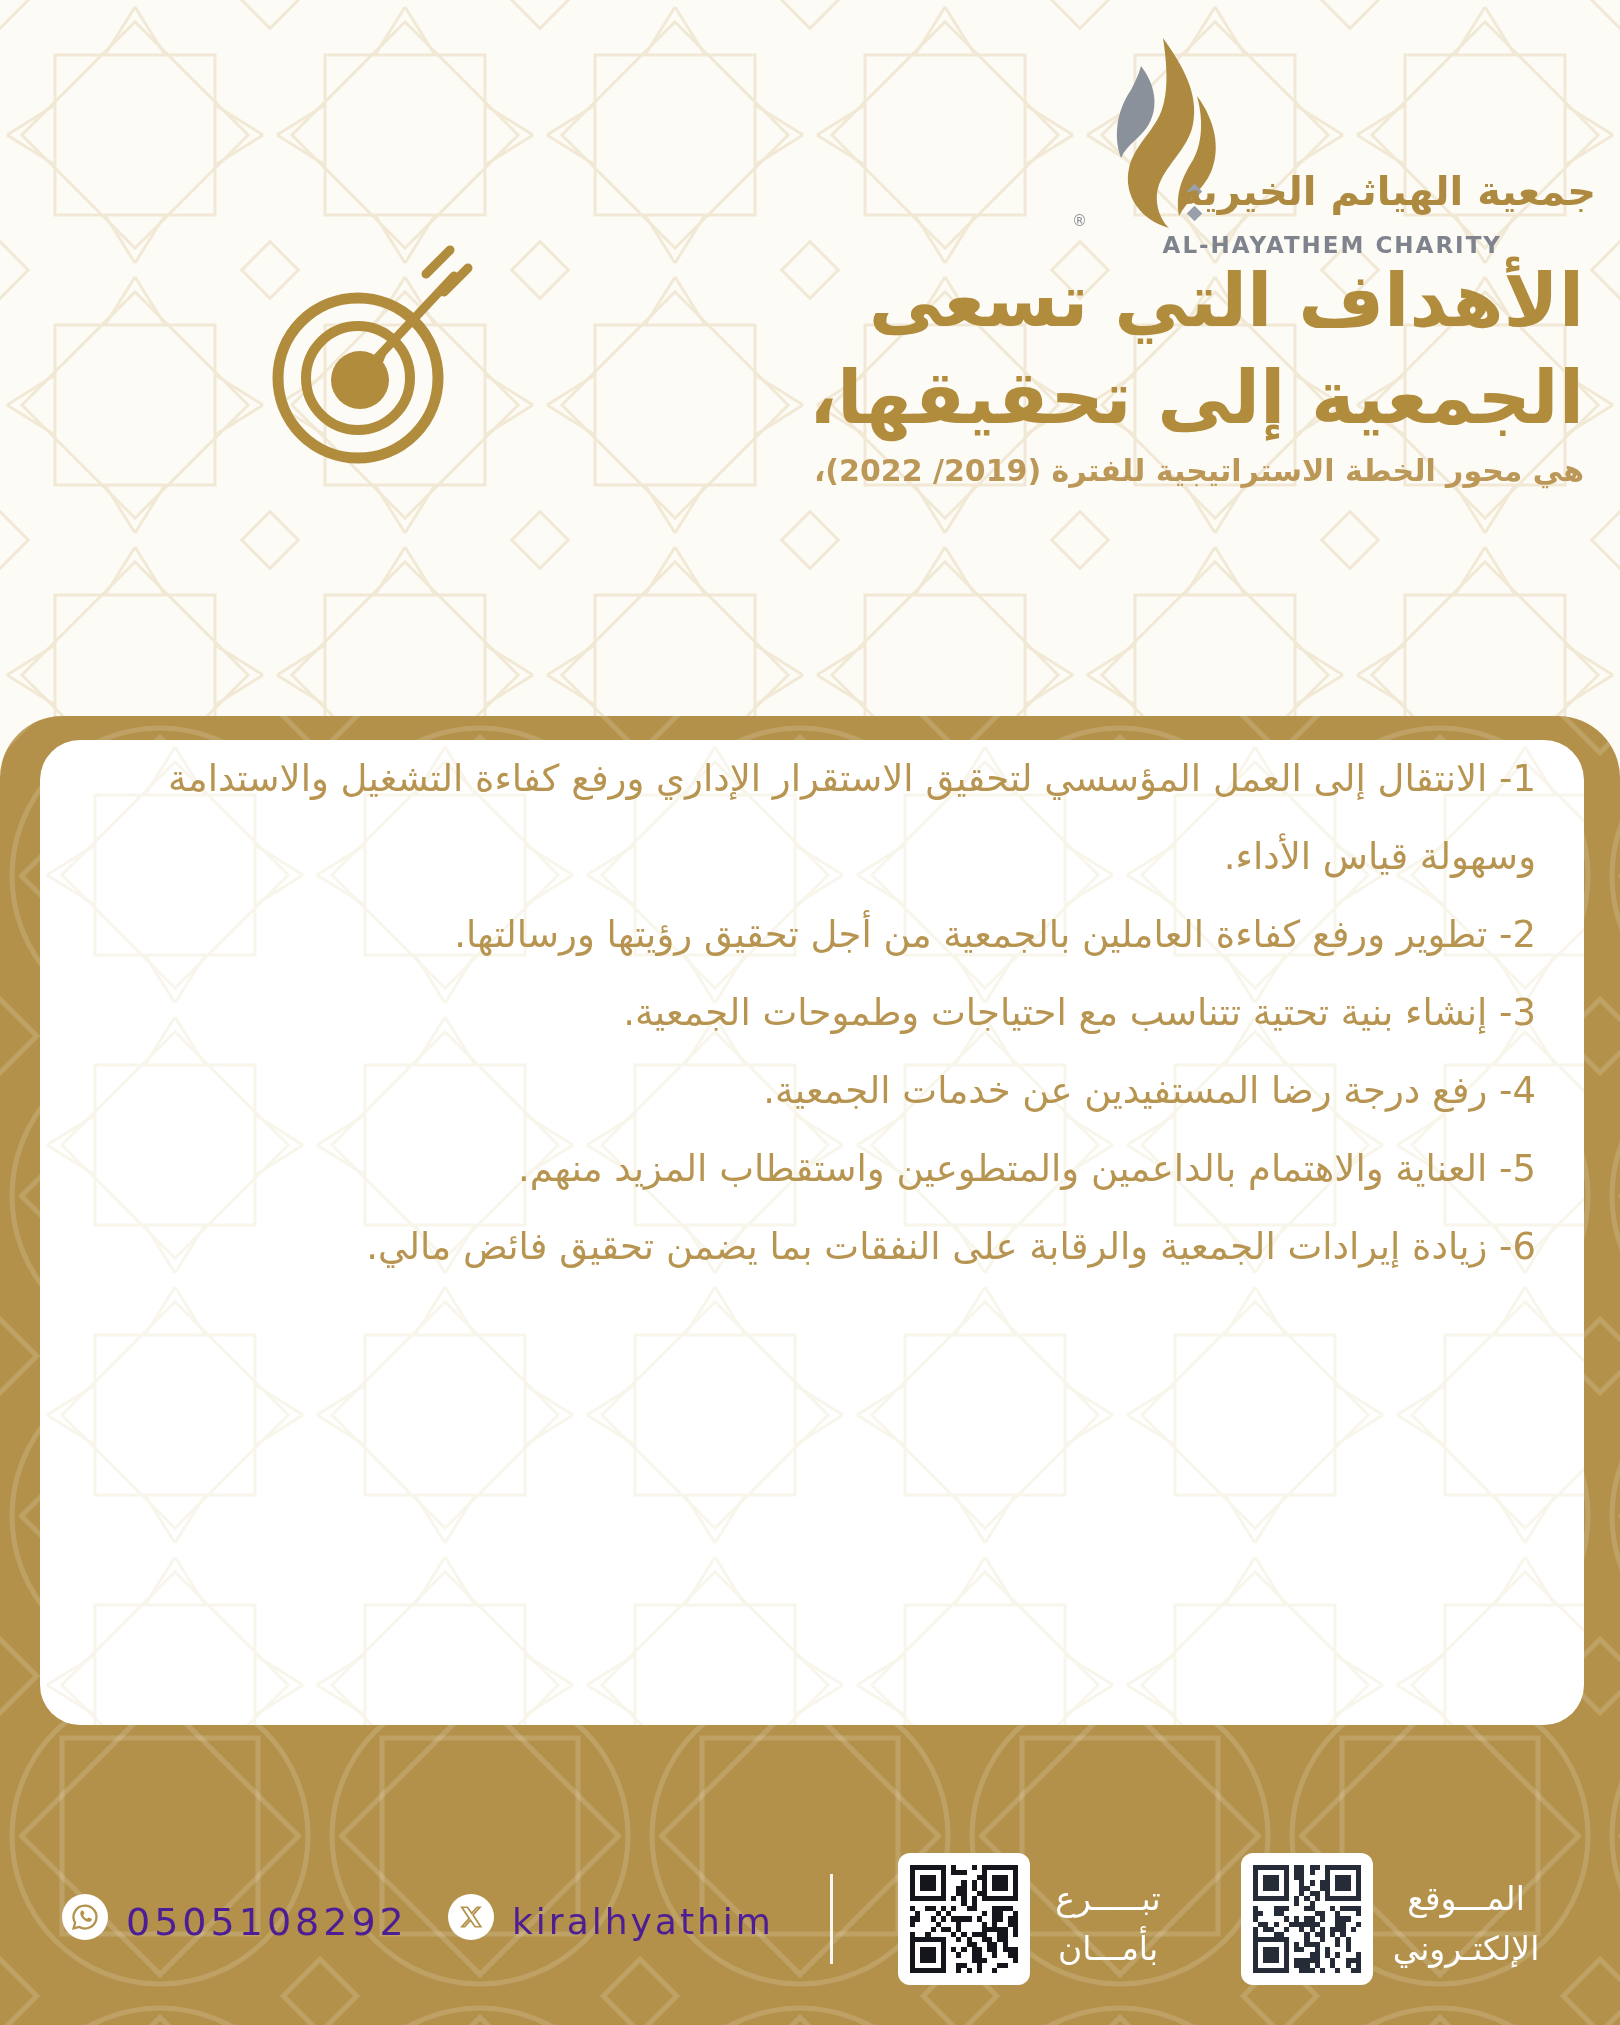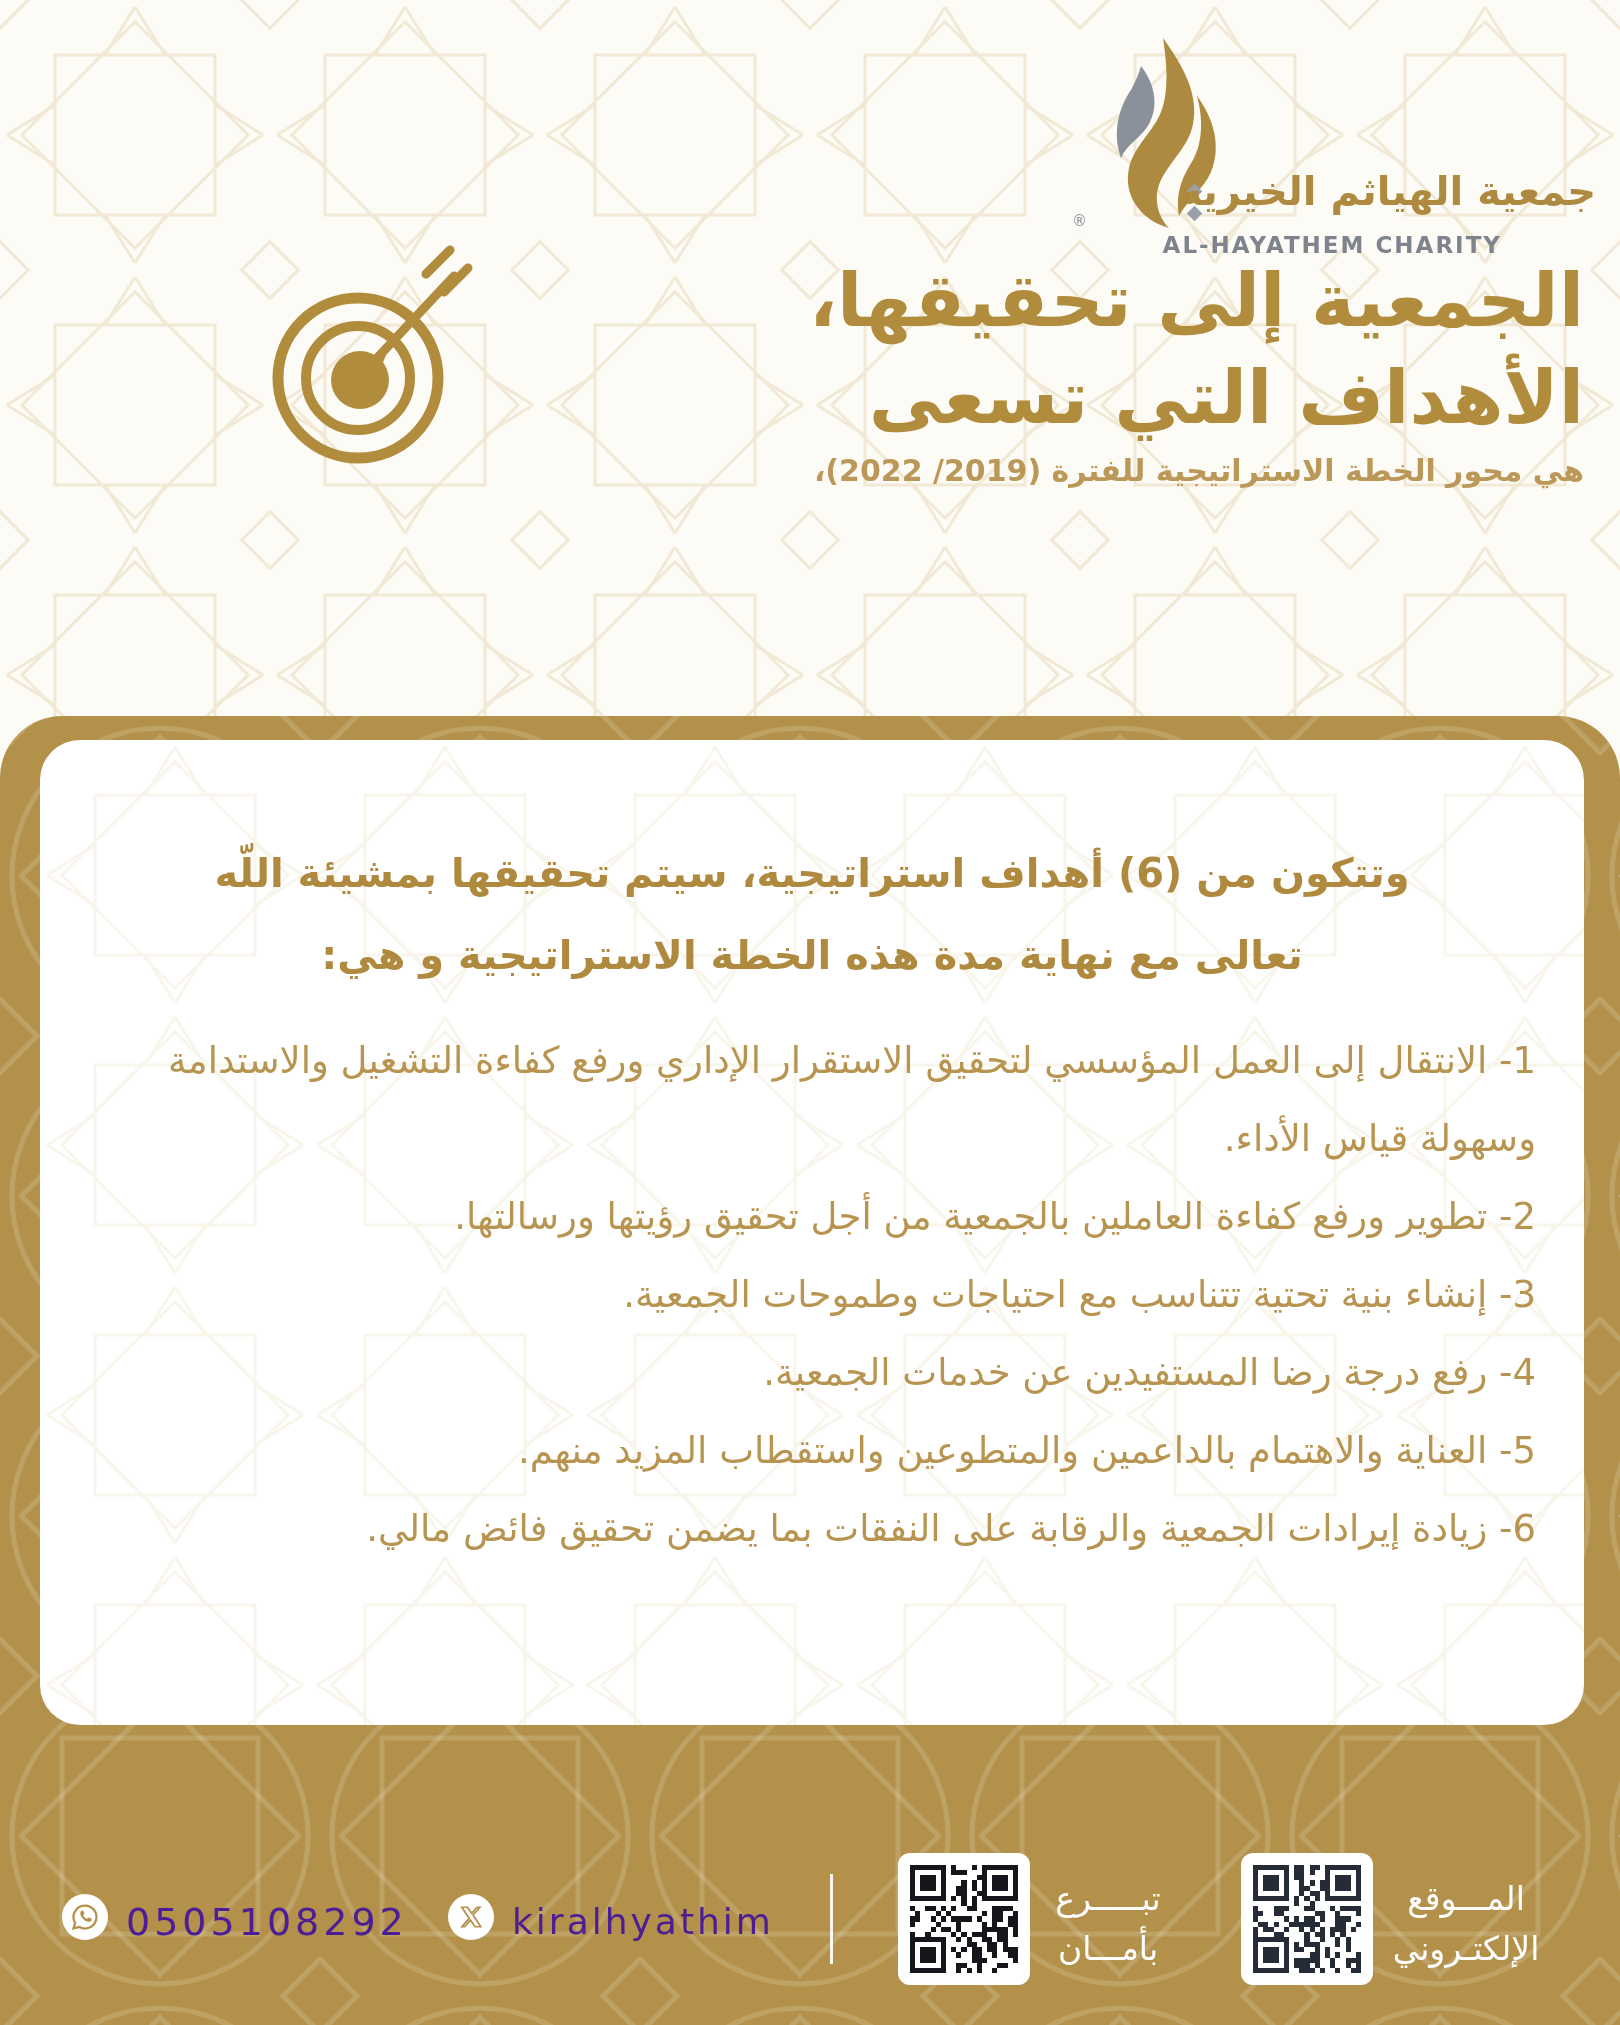--- a/index.html
+++ b/index.html
@@ -75,22 +75,22 @@
     <g fill="#9aa0ab">
       <rect x="114" y="150" width="11" height="11" transform="rotate(45 119.5 155.5)"></rect>
       <rect x="114" y="172" width="11" height="11" transform="rotate(45 119.5 177.5)"></rect>
     </g>
   </svg>
   <div class="abs reg-mark">®</div>
   <div class="abs logo-ar">جمعية الهياثم الخيريه</div>
   <div class="abs logo-en">AL-HAYATHEM CHARITY</div>
 
   <div class="abs title-wrap">
+    <div class="title-line">الأهداف التي تسعى</div>
     <div class="title-line">الجمعية إلى تحقيقها،</div>
-    <div class="title-line">الأهداف التي تسعى</div>
     <div class="subtitle">هي محور الخطة الاستراتيجية للفترة (2019/ 2022)،</div>
   </div>
 
   <svg class="abs" style="left:258px;top:236px;" width="230" height="240" viewBox="0 0 230 240">
     <g stroke="#b08c3c" fill="none" stroke-linecap="round">
       <circle cx="100" cy="142" r="80" stroke-width="11"></circle>
       <circle cx="100" cy="142" r="52" stroke-width="10"></circle>
       <line x1="106" y1="136" x2="196" y2="40" stroke-width="9"></line>
       <path d="M168,38 L192,14" stroke-width="9"></path>
       <path d="M186,56 L210,32" stroke-width="9"></path>
@@ -126,21 +126,20 @@
               <rect x="55" y="55" width="160" height="160"></rect>
               <rect x="55" y="55" width="160" height="160" transform="rotate(45 135 135)"></rect>
               <path d="M135 7 L165 55 M135 7 L105 55 M263 135 L215 165 M263 135 L215 105 M135 263 L165 215 M135 263 L105 215 M7 135 L55 165 M7 135 L55 105"></path>
             </g>
           </pattern>
         </defs>
         <rect x="0" y="0" width="1544" height="985" fill="url(#pCard)"></rect>
       </svg>
 
       <div class="card-content">
-        <p class="intro">وتتكون من (6) أهداف استراتيجية، سيتم تحقيقها بمشيئة اللّه تعالى مع نهاية مدة هذه الخطة الاستراتيجية و هي:</p>
         <div class="goal">1- الانتقال إلى العمل المؤسسي لتحقيق الاستقرار الإداري ورفع كفاءة التشغيل والاستدامة وسهولة قياس الأداء.</div>
         <div class="goal">2- تطوير ورفع كفاءة العاملين بالجمعية من أجل تحقيق رؤيتها ورسالتها.</div>
         <div class="goal">3- إنشاء بنية تحتية تتناسب مع احتياجات وطموحات الجمعية.</div>
         <div class="goal">4- رفع درجة رضا المستفيدين عن خدمات الجمعية.</div>
         <div class="goal">5- العناية والاهتمام بالداعمين والمتطوعين واستقطاب المزيد منهم.</div>
         <div class="goal">6- زيادة إيرادات الجمعية والرقابة على النفقات بما يضمن تحقيق فائض مالي.</div>
       </div>
     </div>
 
     <div class="abs icon-circle wa-icon">

